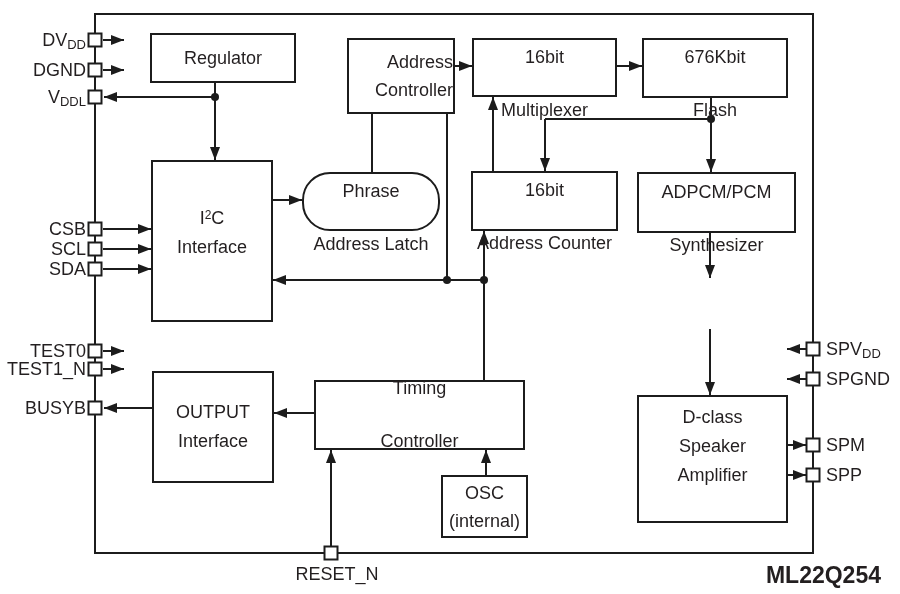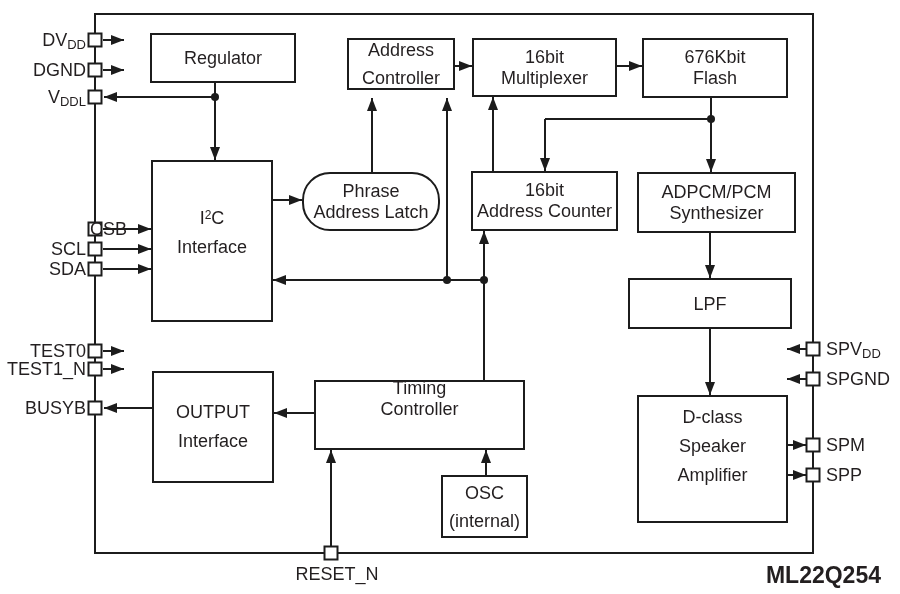--- a/index.html
+++ b/index.html
@@ -10,21 +10,21 @@
   .stage svg{position:absolute;left:0;top:0;}
   .wire{stroke:#1c1c1c;stroke-width:2;fill:none;}
   .dot{fill:#1c1c1c;stroke:none;}
   .pin-sq{fill:#ffffff;stroke:#1c1c1c;stroke-width:2;}
   .block{
     position:absolute;box-sizing:border-box;border:2px solid #1c1c1c;background:#ffffff;
     display:flex;flex-direction:column;align-items:center;justify-content:center;
     text-align:center;font-size:18px;line-height:22px;
   }
   .block span{display:block;}
-  .lh21 span{line-height:21px;}
+  .lh21 span{line-height:21px;margin-top:32px;}
   .lh28 span{line-height:28px;}
   .lh29 span{line-height:29px;}
   .block sup{font-size:12px;line-height:0;vertical-align:5px;display:inline;}
   .block .inline{display:inline;}
   .pin-label{position:absolute;font-size:18px;line-height:20px;white-space:nowrap;}
   .pl-left{left:86px;transform:translate(-100%,-50%);}
   .pl-right{left:826px;transform:translateY(-50%);}
   .pl-bottom{transform:translateX(-50%);}
   sub{font-size:13px;line-height:0;vertical-align:-3px;}
   .part-number{
@@ -104,21 +104,21 @@
       <rect class="pin-sq" x="806.5" y="372.5" width="13" height="13"></rect>
       <rect class="pin-sq" x="806.5" y="438.5" width="13" height="13"></rect>
       <rect class="pin-sq" x="806.5" y="468.5" width="13" height="13"></rect>
     </g>
   </svg>
 
   <div class="block" style="left:150px;top:33px;width:146px;height:50px;">
     <span>Regulator</span>
   </div>
 
-  <div class="block lh28" style="left:347px;top:38px;width:108px;height:52px;">
+  <div class="block lh28" style="left:347px;top:38px;width:108px;height:76px;align-items:flex-end;">
     <span>Address</span>
     <span>Controller</span>
   </div>
 
   <div class="block lh21" style="left:472px;top:38px;width:145px;height:59px;">
     <span>16bit</span>
     <span>Multiplexer</span>
   </div>
 
   <div class="block lh21" style="left:642px;top:38px;width:146px;height:60px;">
@@ -139,23 +139,20 @@
   <div class="block lh21" style="left:471px;top:171px;width:147px;height:60px;">
     <span>16bit</span>
     <span>Address Counter</span>
   </div>
 
   <div class="block lh21" style="left:637px;top:172px;width:159px;height:61px;">
     <span>ADPCM/PCM</span>
     <span>Synthesizer</span>
   </div>
 
-  <div class="block" style="left:628px;top:278px;width:164px;height:51px;">
-    <span>LPF</span>
-  </div>
 
   <div class="block lh21" style="left:314px;top:380px;width:211px;height:70px;padding-bottom:32px;">
     <span>Timing</span>
     <span>Controller</span>
   </div>
 
   <div class="block lh29" style="left:152px;top:371px;width:122px;height:112px;">
     <span>OUTPUT</span>
     <span>Interface</span>
   </div>
@@ -167,21 +164,21 @@
   </div>
 
   <div class="block lh28" style="left:441px;top:475px;width:87px;height:63px;">
     <span>OSC</span>
     <span>(internal)</span>
   </div>
 
   <div class="pin-label pl-left" style="top:40px;"><span>DV</span><sub>DD</sub></div>
   <div class="pin-label pl-left" style="top:70px;"><span>DGND</span></div>
   <div class="pin-label pl-left" style="top:97px;"><span>V</span><sub>DDL</sub></div>
-  <div class="pin-label pl-left" style="top:229px;margin-left:41px;"><span>CSB</span></div>
+  <div class="pin-label pl-left" style="top:229px;"><span>CSB</span></div>
   <div class="pin-label pl-left" style="top:249px;"><span>SCL</span></div>
   <div class="pin-label pl-left" style="top:269px;"><span>SDA</span></div>
   <div class="pin-label pl-left" style="top:351px;"><span>TEST0</span></div>
   <div class="pin-label pl-left" style="top:369px;"><span>TEST1_N</span></div>
   <div class="pin-label pl-left" style="top:408px;"><span>BUSYB</span></div>
 
   <div class="pin-label pl-right" style="top:349px;"><span>SPV</span><sub>DD</sub></div>
   <div class="pin-label pl-right" style="top:379px;"><span>SPGND</span></div>
   <div class="pin-label pl-right" style="top:445px;"><span>SPM</span></div>
   <div class="pin-label pl-right" style="top:475px;"><span>SPP</span></div>

